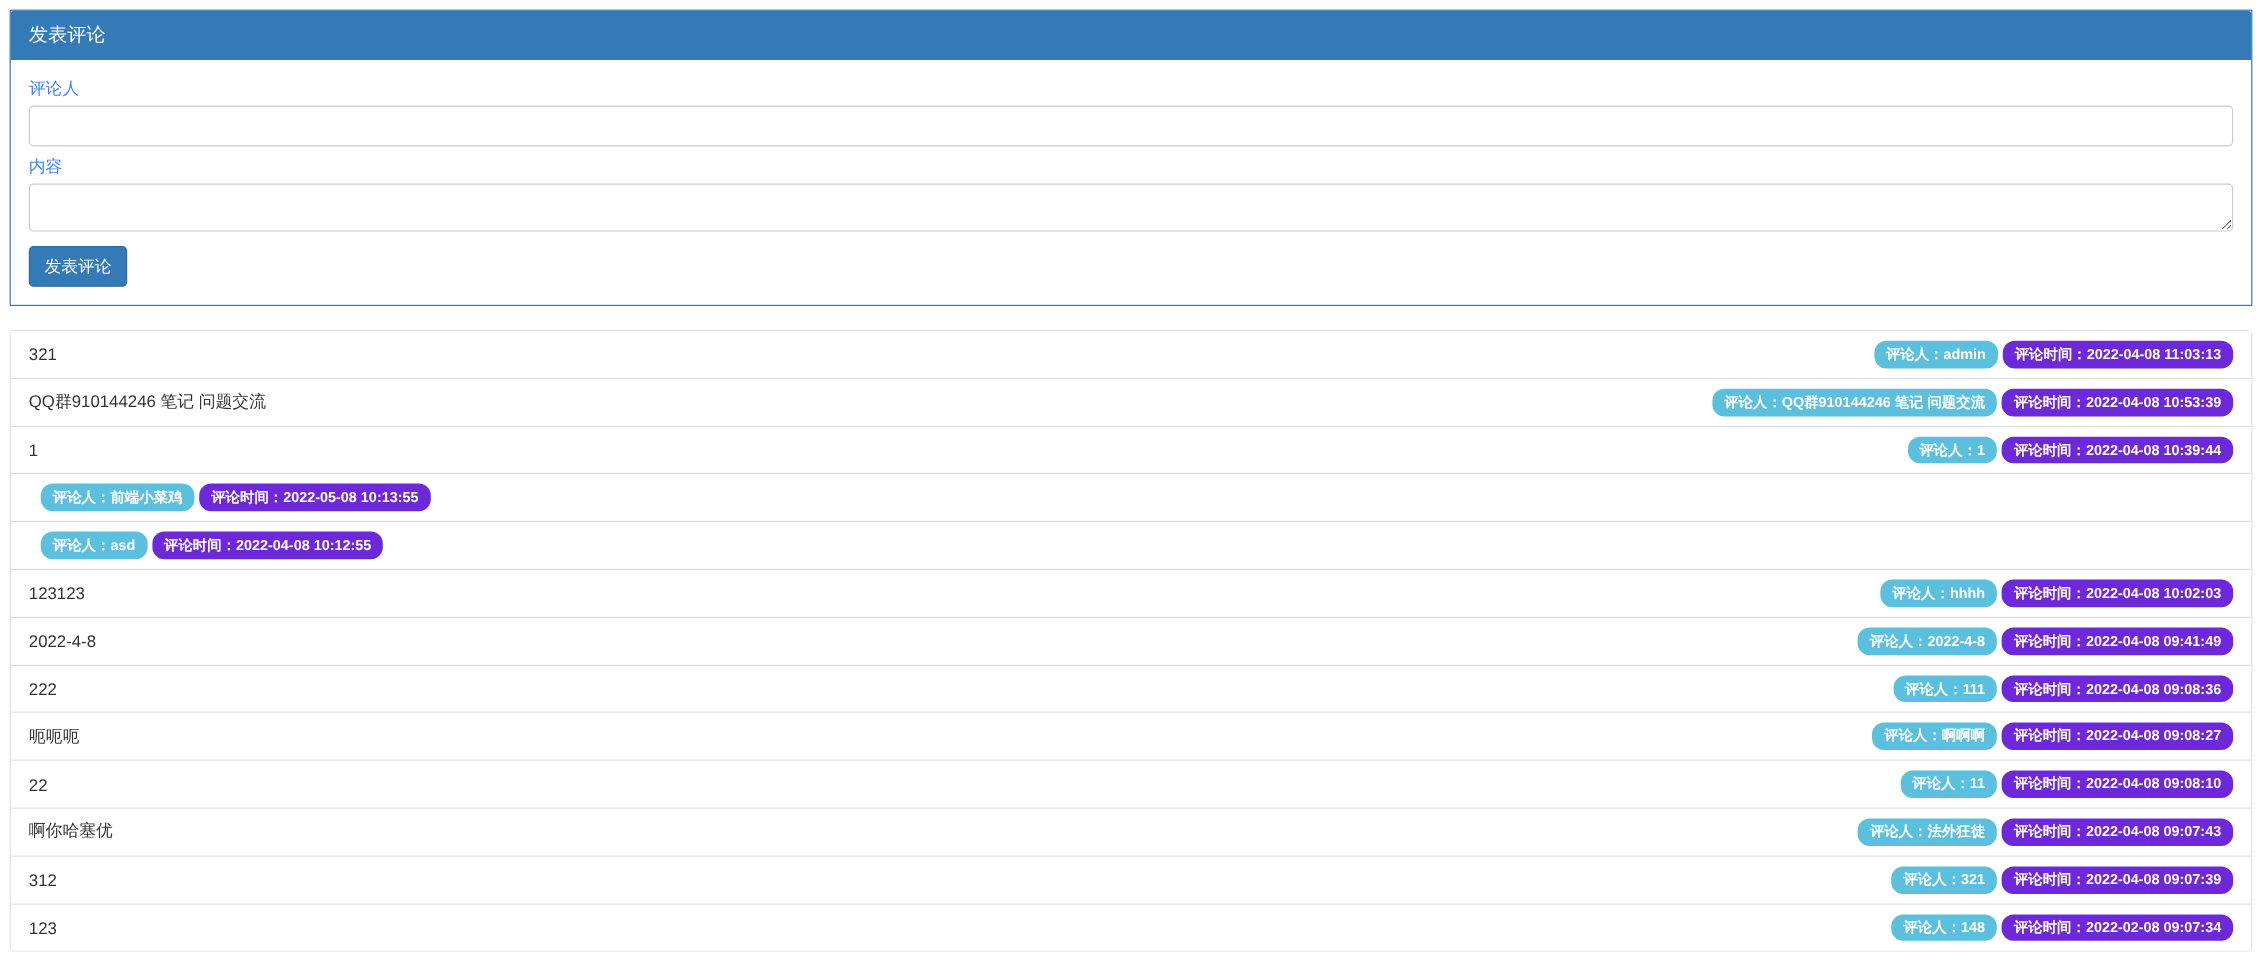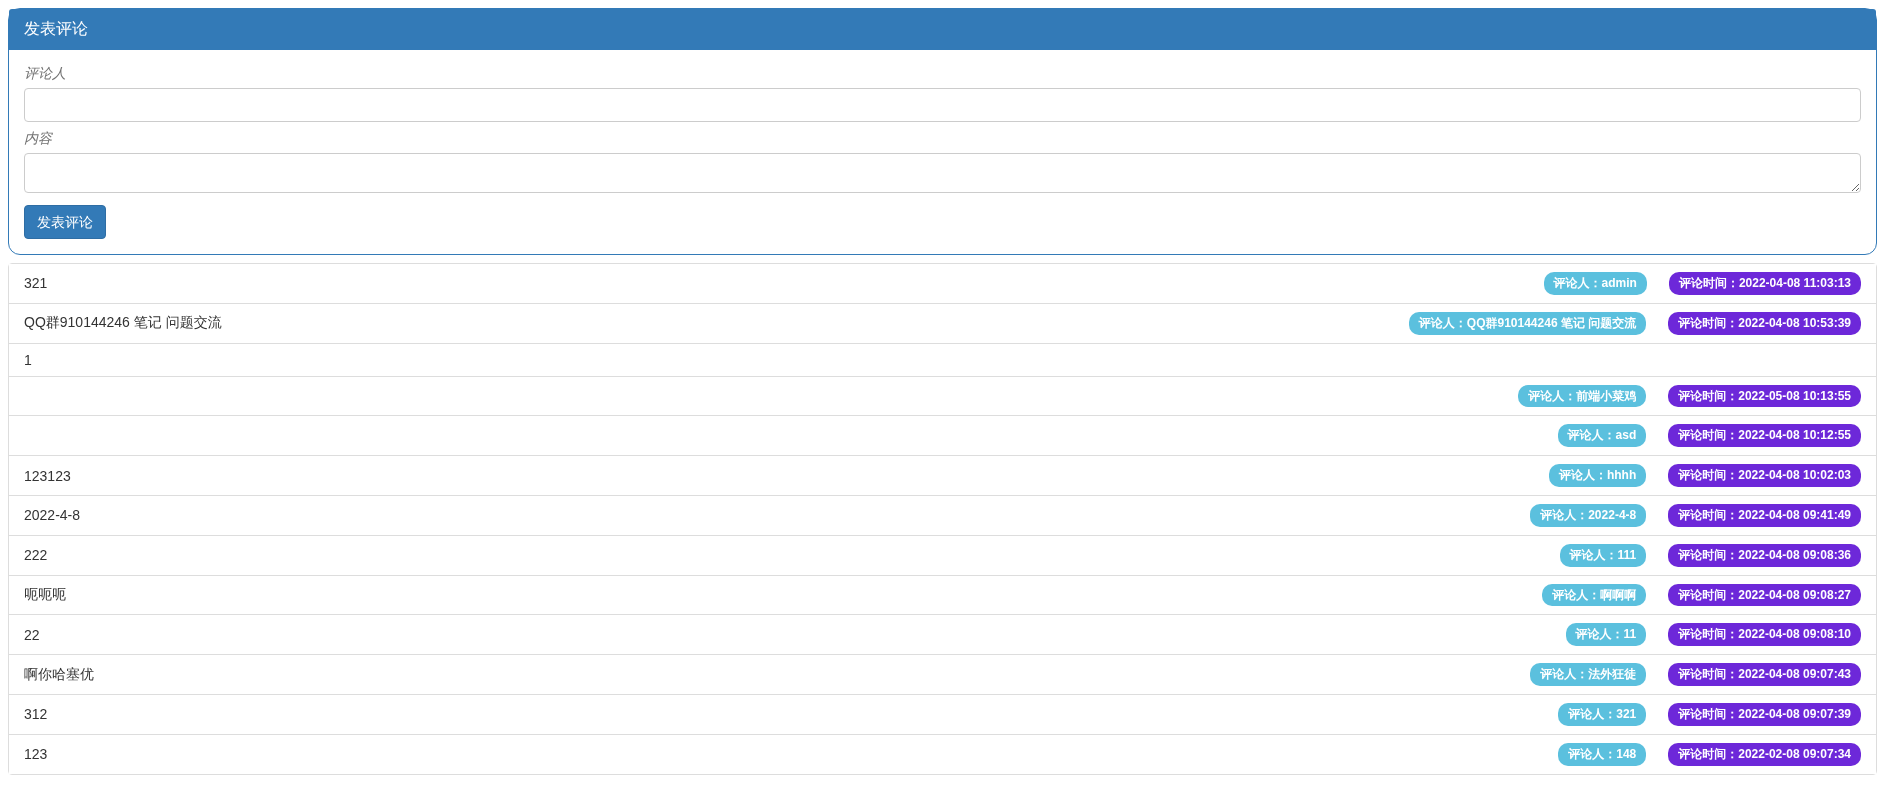--- a/index.html
+++ b/index.html
@@ -9,43 +9,42 @@
     }
     body {
       font-family: "Helvetica Neue", Helvetica, Arial, "Microsoft YaHei", sans-serif;
       font-size: 14px;
       color: #333;
       background: #fff;
       padding: 8px;
     }
     .panel {
       border: 1px solid #337ab7;
-      border-radius: 12px;
-      margin-bottom: 8px;
+      border-radius: 0;
+      margin-bottom: 20px;
     }
     .panel-heading {
       background-color: #337ab7;
       color: #fff;
       padding: 10px 15px;
       border-top-left-radius: 3px;
       border-top-right-radius: 3px;
       font-size: 16px;
     }
     .panel-body {
       padding: 15px;
     }
     .form-group {
       margin-bottom: 8px;
     }
     .form-group label {
       display: block;
       font-weight: normal;
       margin-bottom: 5px;
-      color: #737373;
-      font-style: italic;
+      color: #3b82f6;
     }
     .form-control {
       display: block;
       width: 100%;
       padding: 6px 12px;
       font-size: 14px;
       line-height: 1.42857143;
       color: #555;
       background-color: #fff;
       border: 1px solid #ccc;
@@ -72,35 +71,35 @@
       margin-top: 4px;
     }
     .list-group {
       border: 1px solid #ddd;
       border-radius: 4px;
     }
     .list-group-item {
       position: relative;
       display: flex;
       align-items: center;
-      justify-content: flex-end;
+      justify-content: space-between;
       padding: 8px 15px;
       border-bottom: 1px solid #ddd;
       background: #fff;
     }
     .list-group-item:last-child {
       border-bottom: none;
     }
     .comment-content {
       flex: 1;
       color: #333;
     }
     .comment-meta {
       display: flex;
-      gap: 22px;
+      gap: 4px;
       margin-left: 10px;
     }
     .badge {
       display: inline-block;
       padding: 3px 10px;
       font-size: 12px;
       font-weight: bold;
       line-height: 1.4;
       color: #fff;
       text-align: center;
@@ -142,20 +141,24 @@
     </li>
     <li class="list-group-item">
       <span class="comment-content">QQ群910144246 笔记 问题交流</span>
       <span class="comment-meta">
         <span class="badge badge-info">评论人：QQ群910144246 笔记 问题交流</span>
         <span class="badge badge-warning">评论时间：2022-04-08 10:53:39</span>
       </span>
     </li>
     <li class="list-group-item">
       <span class="comment-content">1</span>
+      <span class="comment-meta">
+        <span class="badge badge-info">评论人：1</span>
+        <span class="badge badge-warning">评论时间：2022-04-08 10:39:44</span>
+      </span>
     </li>
     <li class="list-group-item">
       <span class="comment-meta">
         <span class="badge badge-info">评论人：前端小菜鸡</span>
         <span class="badge badge-warning">评论时间：2022-05-08 10:13:55</span>
       </span>
     </li>
     <li class="list-group-item">
       <span class="comment-meta">
         <span class="badge badge-info">评论人：asd</span>

